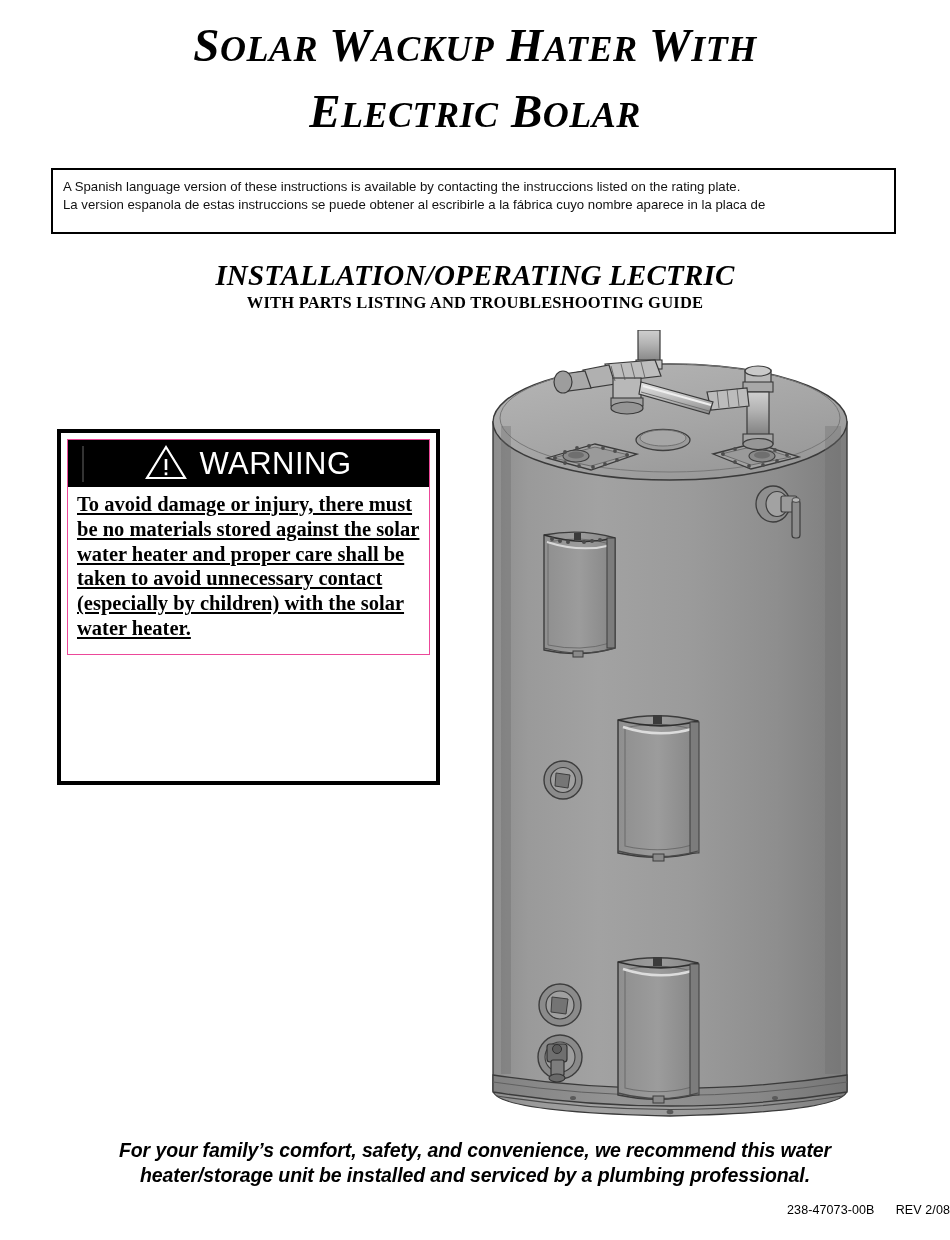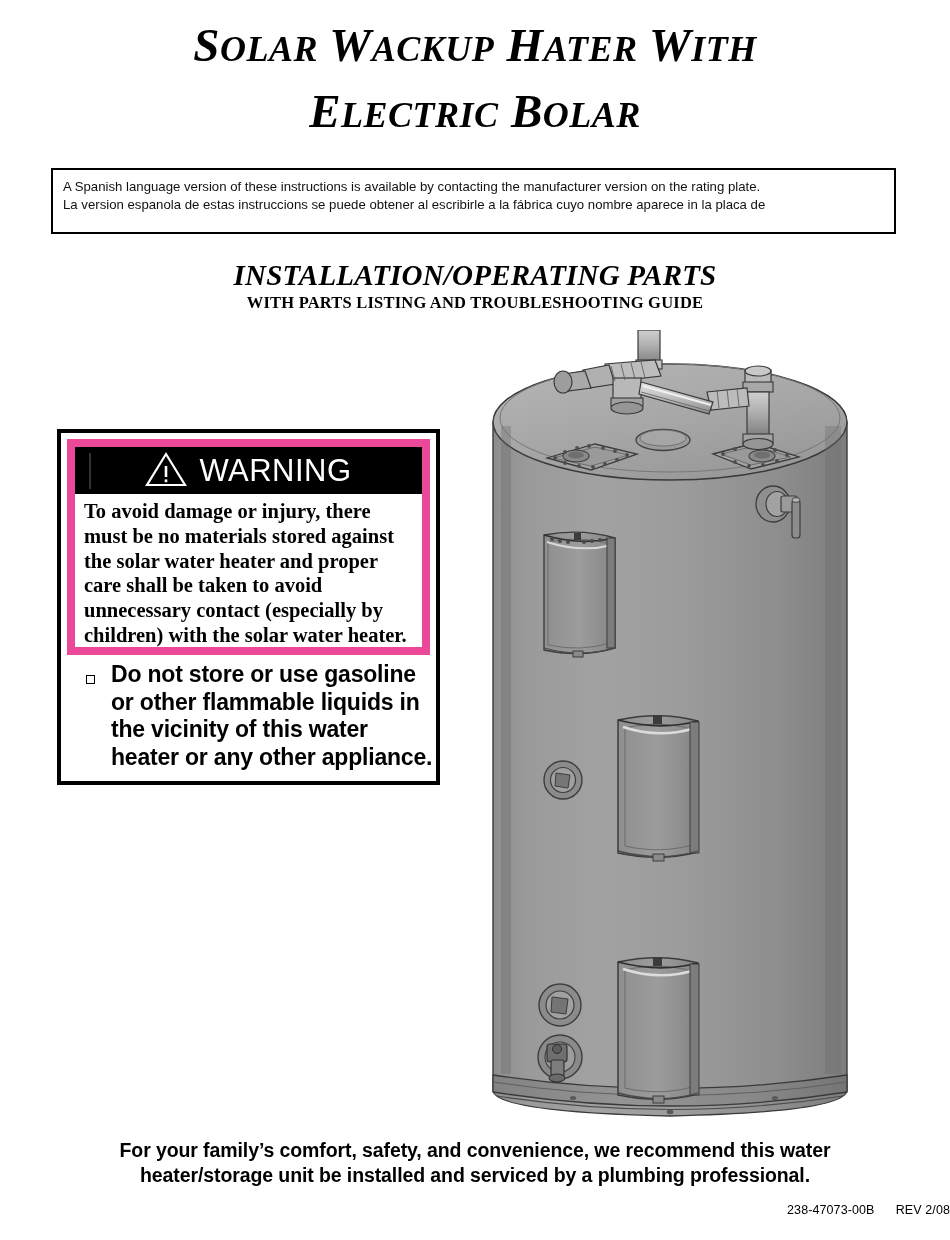--- a/index.html
+++ b/index.html
@@ -89,21 +89,21 @@
     border: 4px solid #000;
     box-sizing: border-box;
     background: #fff;
   }
   .warning-inner {
     position: absolute;
     left: 6px;
     top: 6px;
     width: 363px;
     height: 216px;
-    border: 8px solid #ec4899;
+    border: 1px solid #ec4899;
     box-sizing: border-box;
     background: #fff;
   }
   .warning-header {
     height: 47px;
     background: #000;
     display: flex;
     align-items: center;
     justify-content: center;
     gap: 12px;
@@ -123,20 +123,21 @@
   .warning-word {
     color: #ffffff;
     font-family: "Liberation Sans", sans-serif;
     font-size: 31px;
     font-weight: normal;
     letter-spacing: 0.5px;
     line-height: 31px;
   }
   .warning-body {
     padding: 5px 8px 0 9px;
+    text-decoration: underline;
   }
   .warning-body p {
     margin: 0;
     font-family: "Liberation Serif", serif;
     font-weight: bold;
     font-size: 20.5px;
     line-height: 24.8px;
   }
   .warning-bullet-wrap {
     position: absolute;
@@ -178,20 +179,21 @@
   
   .footer-block {
     position: absolute;
     left: 0;
     top: 1138px;
     width: 950px;
     text-align: center;
   }
   .footer-line {
     font-family: "Liberation Sans", sans-serif;
+    font-style: italic;
     font-weight: bold;
     font-size: 19.5px;
     line-height: 25px;
     letter-spacing: -0.1px;
   }
   .partnum {
     position: absolute;
     left: 0;
     top: 1203px;
     width: 950px;
@@ -207,26 +209,26 @@
 </style>
 </head>
 <body>
 
 <div class="title-block">
   <div class="title-line">S<span class="sc">OLAR</span> W<span class="sc">ACKUP</span> H<span class="sc">ATER</span> W<span class="sc">ITH</span></div>
   <div class="title-line">E<span class="sc">LECTRIC</span> B<span class="sc">OLAR</span></div>
 </div>
 
 <div class="spanish-box">
-  <div class="spanish-line">A Spanish language version of these instructions is available by contacting the manufacturer version on the rating plate.</div>
+  <div class="spanish-line">A Spanish language version of these instructions is available by contacting the instruccions listed on the rating plate.</div>
   <div class="spanish-line">La version espanola de estas instruccions se puede obtener al escribirle a la fábrica cuyo nombre aparece in la placa de</div>
 </div>
 
 <div class="manual-block">
-  <div class="manual-main">INSTALLATION/OPERATING PARTS</div>
+  <div class="manual-main">INSTALLATION/OPERATING LECTRIC</div>
   <div class="manual-sub">WITH PARTS LISTING AND TROUBLESHOOTING GUIDE</div>
 </div>
 
 <div class="warning-outer">
 
   <div class="warning-inner">
     <div class="warning-header">
       <span class="tickmark"></span>
       <span class="tri-icon">
         <svg width="42" height="36" viewBox="0 0 42 36">
@@ -235,24 +237,20 @@
           <rect x="19.7" y="28.4" width="2.6" height="2.8" fill="#ffffff"></rect>
         </svg>
       </span>
       <span class="warning-word">WARNING</span>
     </div>
     <div class="warning-body">
       <p>To avoid damage or injury, there must be no materials stored against the solar water heater and proper care shall be taken to avoid unnecessary contact (especially by children) with the solar water heater.</p>
     </div>
   </div>
 
-  <div class="warning-bullet-wrap">
-    <span class="bullet-sq"></span>
-    <span class="bullet-text">Do not store or use gasoline or other flammable liquids in the vicinity of this water heater or any other appliance.</span>
-  </div>
 
 </div>
 
 <div class="heater-art">
   <svg width="430" height="800" viewBox="0 0 430 800">
     <defs>
       <linearGradient id="bodyGrad" x1="0" y1="0" x2="1" y2="0">
         <stop offset="0" stop-color="#8d8d8d"></stop>
         <stop offset="0.10" stop-color="#9a9a9a"></stop>
         <stop offset="0.30" stop-color="#a2a2a2"></stop>

